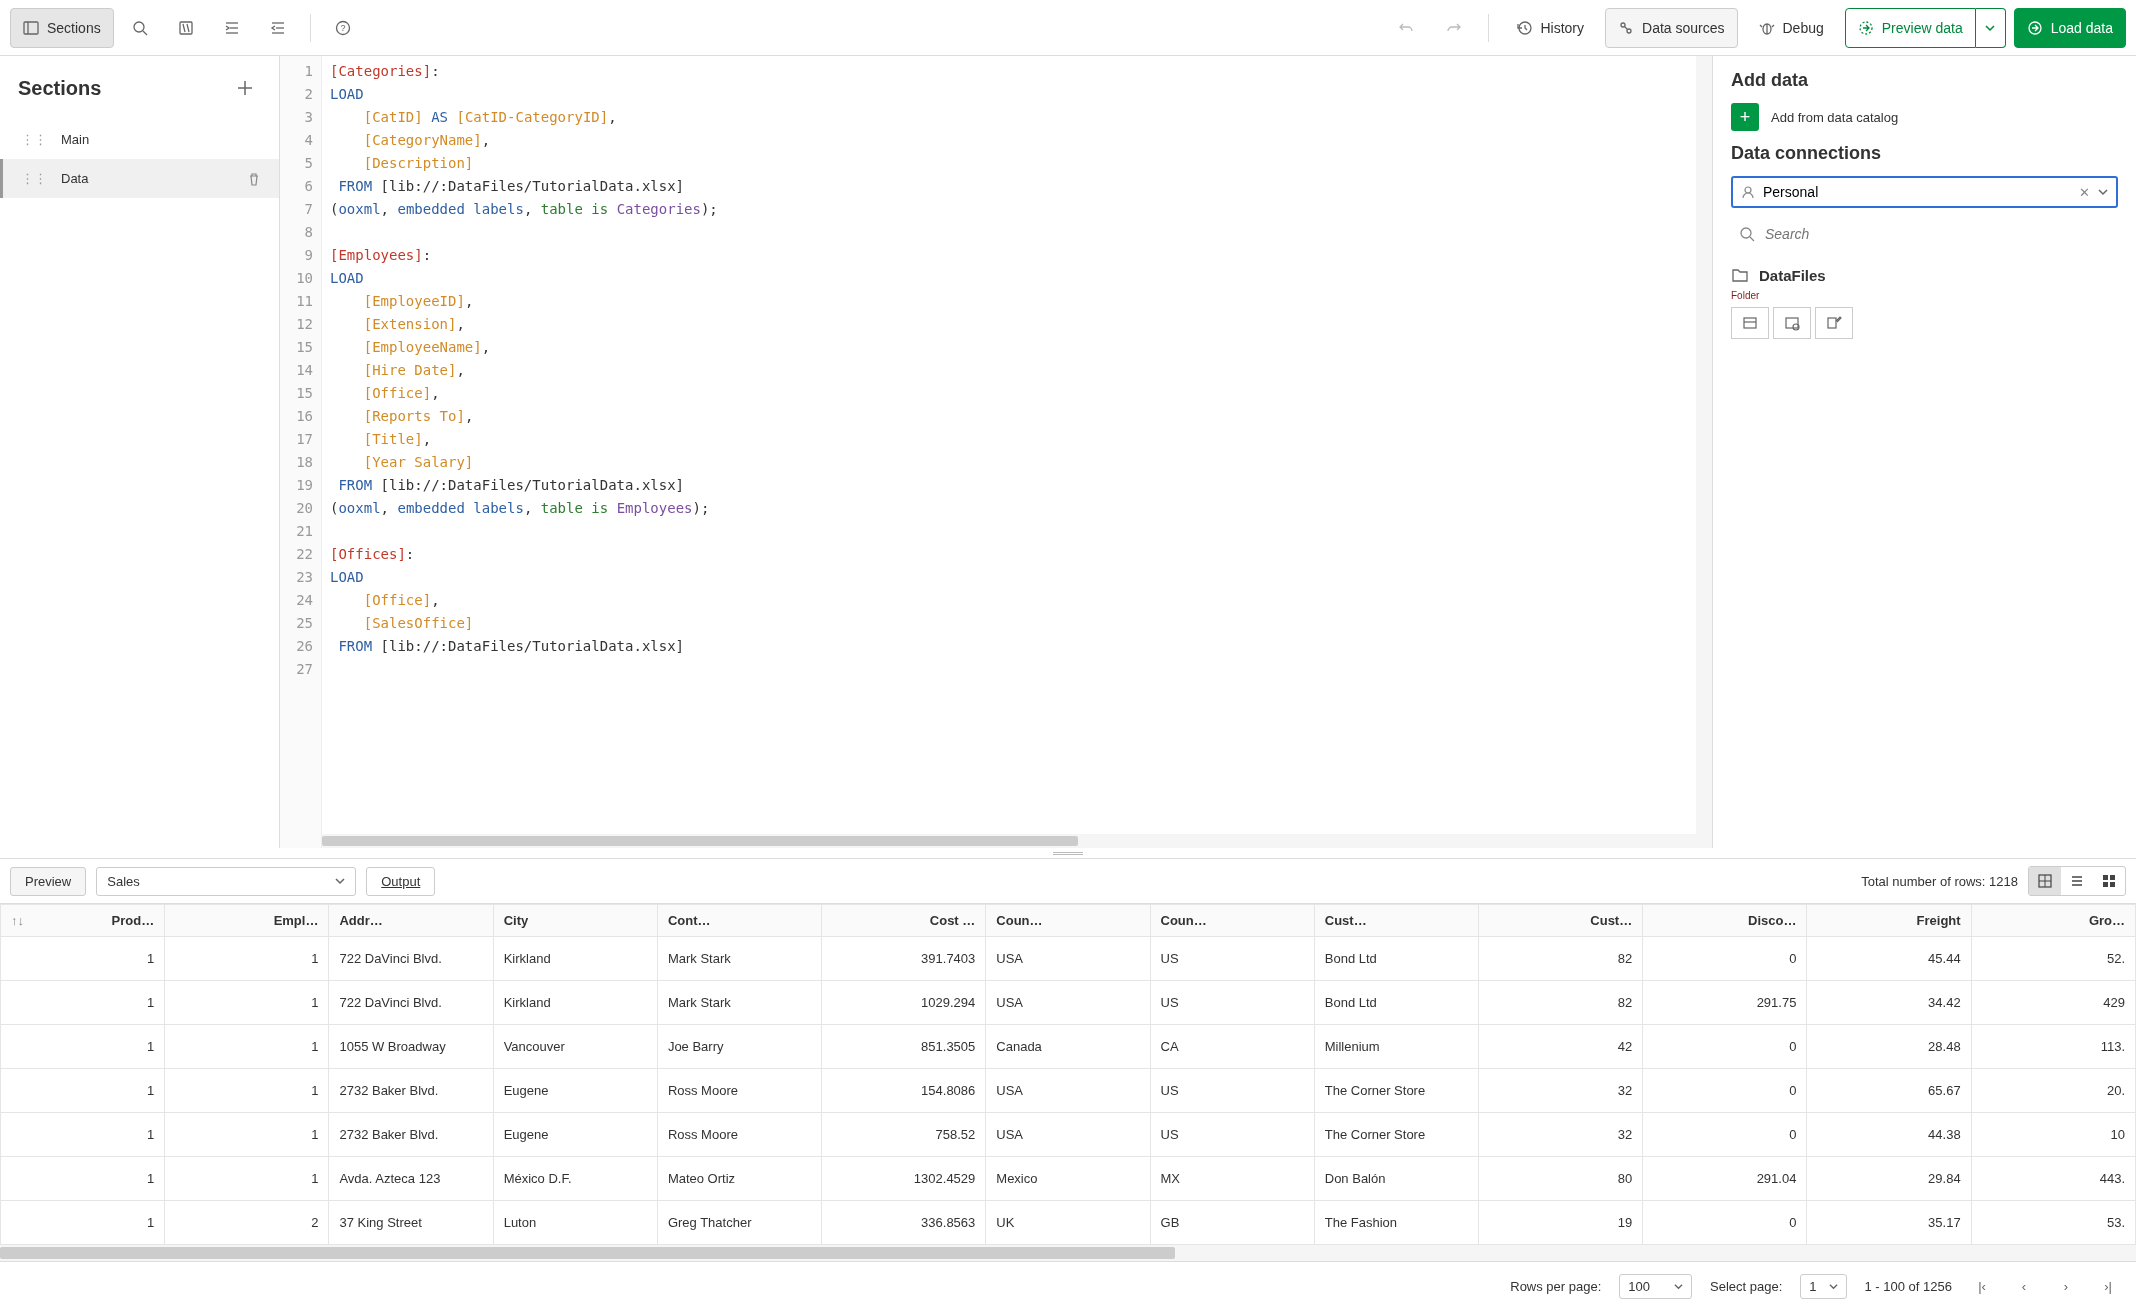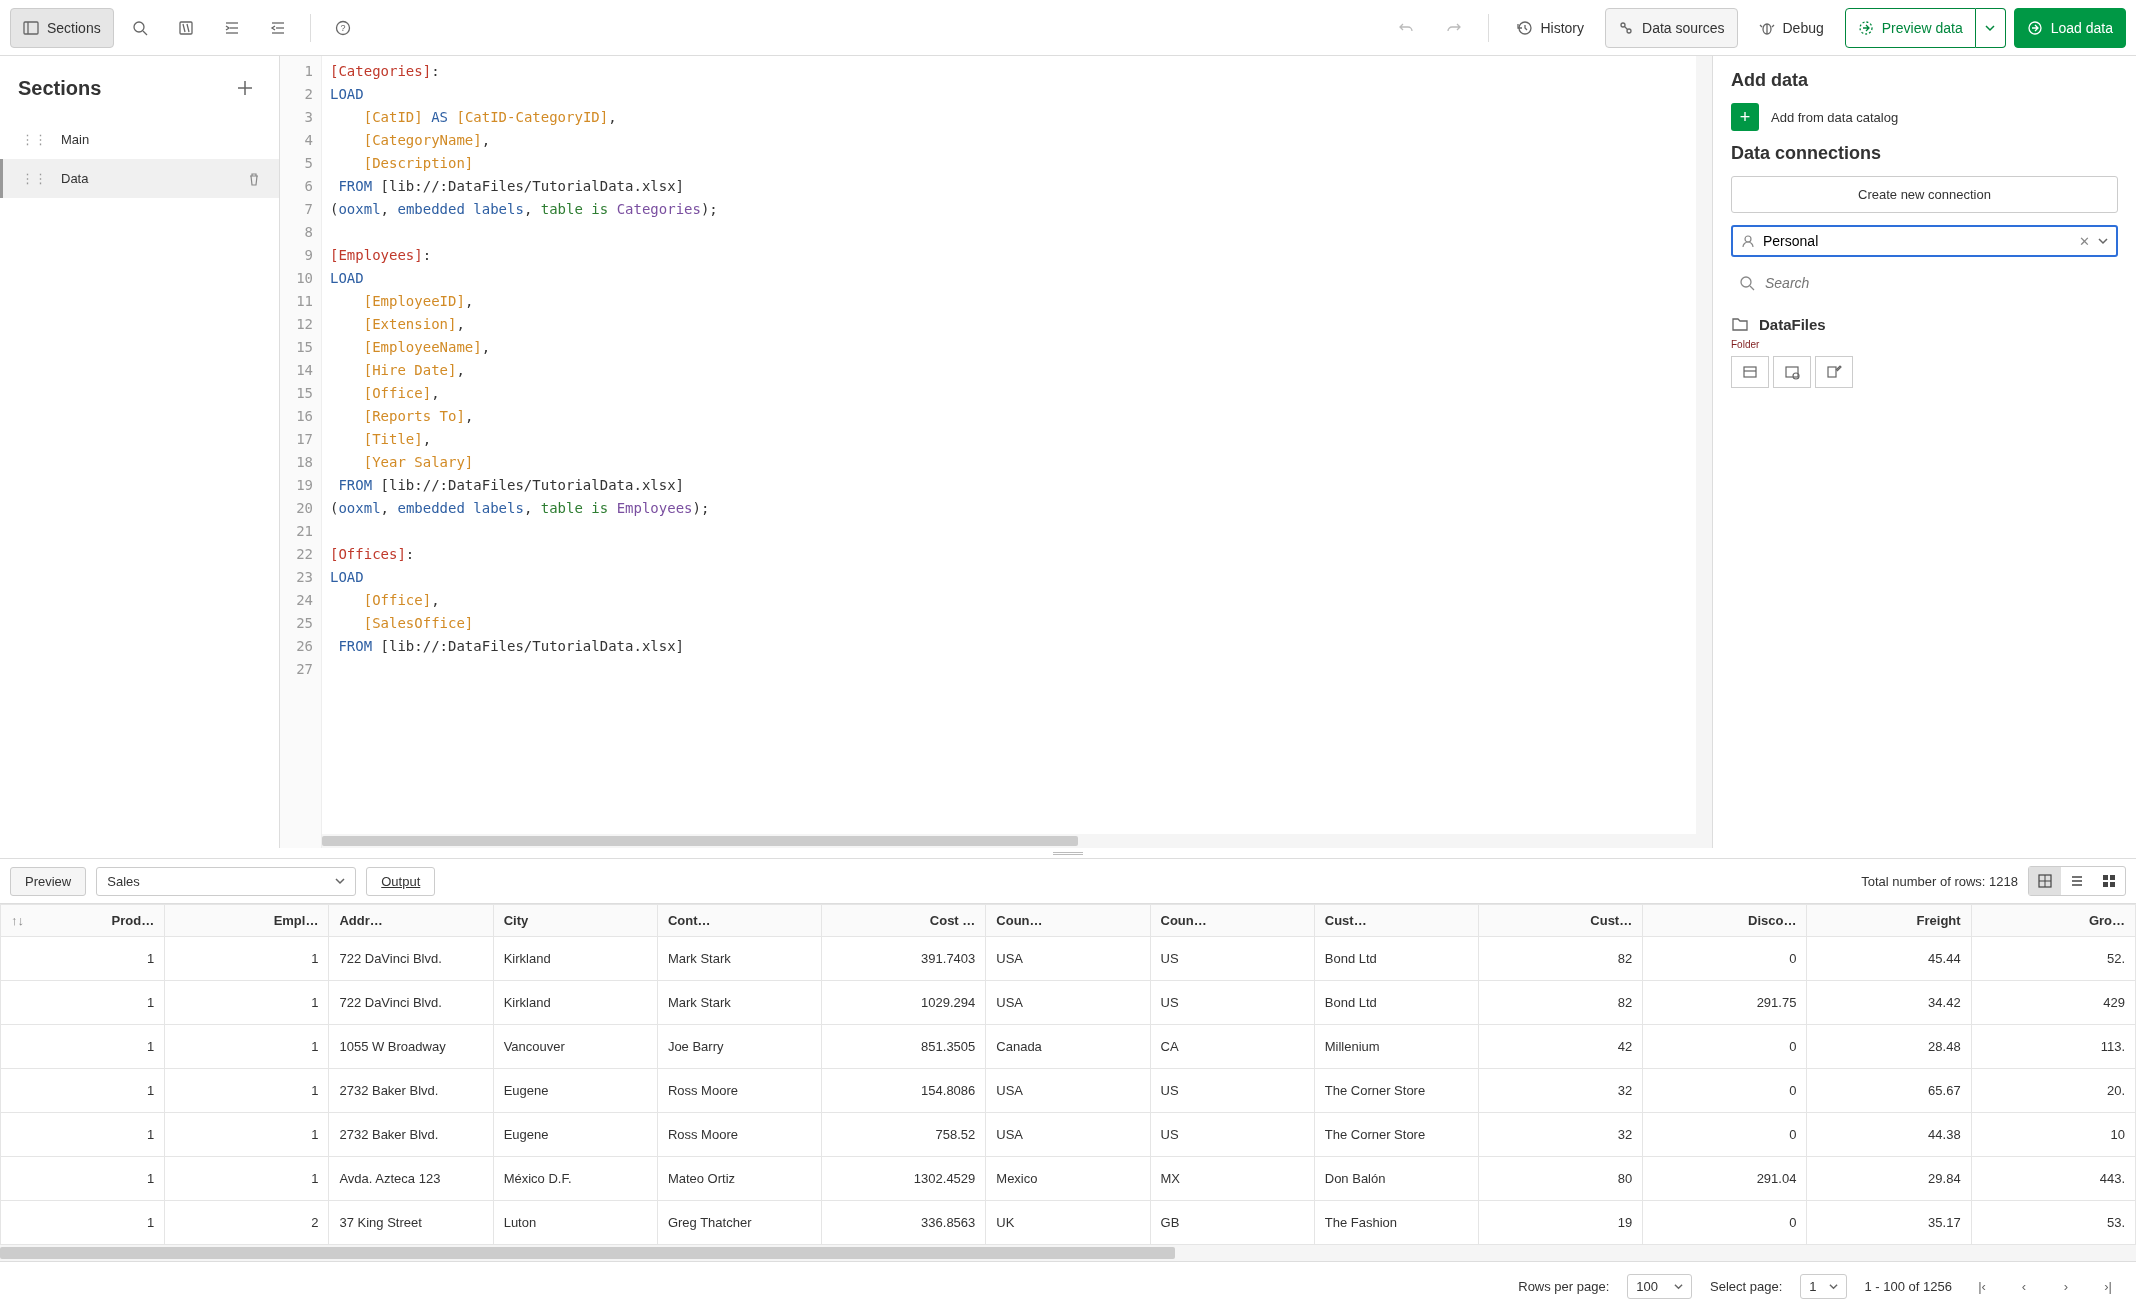--- a/index.html
+++ b/index.html
@@ -270,23 +270,20 @@
         </div>
     </div>
 
     <div class="rpanel">
       <h3>Add data</h3>
       <div class="catalog-btn">
         <div class="plus">+</div>
         <span>Add from data catalog</span>
       </div>
       <h3>Data connections</h3>
-      <div class="new-conn">
-        <span>Create new connection</span>
-      </div>
       <div class="filter-box">
         <svg width="14" height="14" viewBox="0 0 14 14">
             <circle cx="7" cy="5" r="3" fill="none" stroke="#888" stroke-width="1.2"></circle>
             <path d="M2 13 A5 5 0 0 1 12 13" fill="none" stroke="#888" stroke-width="1.2"></path>
           </svg>
         <input type="text" value="Personal" style="">
         <span style="color:#888;cursor:pointer">✕</span>
         <svg width="10" height="10" viewBox="0 0 10 10">
             <path d="M1 3 L5 7 L9 3" fill="none" stroke="#666" stroke-width="1.5"></path>
           </svg>
@@ -499,21 +496,21 @@
           </tr>
         </tbody>
     </table>
   </div>
   <div class="hscroll">
       <div class="thumb"></div>
     </div>
 
   <div class="pager">
     <span>Rows per page:</span>
-    <div class="sel" style="display:flex;align-items:center;gap:16px;justify-content:flex-end;">
+    <div class="sel" style="display:flex;align-items:center;gap:24px;justify-content:flex-end;">
       <span>100</span>
       <svg width="9" height="9" viewBox="0 0 10 10">
           <path d="M1 3 L5 7 L9 3" fill="none" stroke="#666" stroke-width="1.5"></path>
         </svg>
     </div>
     <span>Select page:</span>
     <div class="sel" style="display:flex;align-items:center;gap:12px;">
       <span>1</span>
       <svg width="9" height="9" viewBox="0 0 10 10">
           <path d="M1 3 L5 7 L9 3" fill="none" stroke="#666" stroke-width="1.5"></path>

